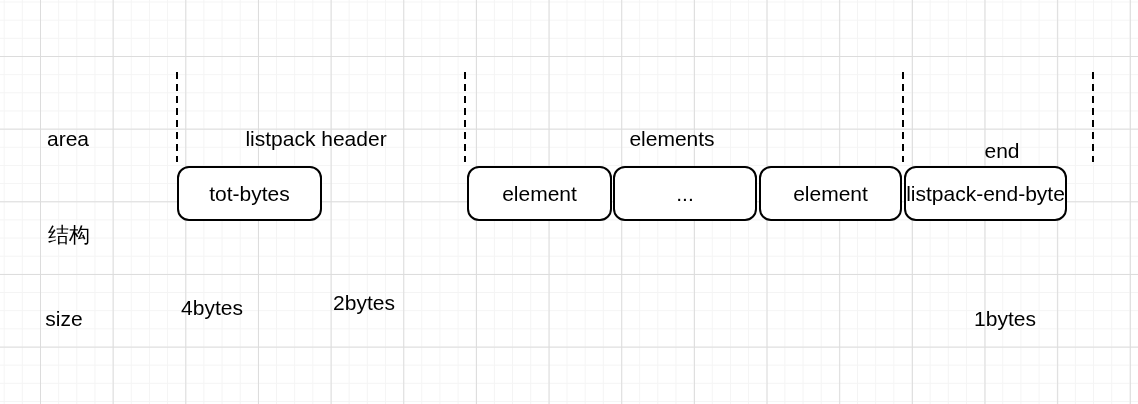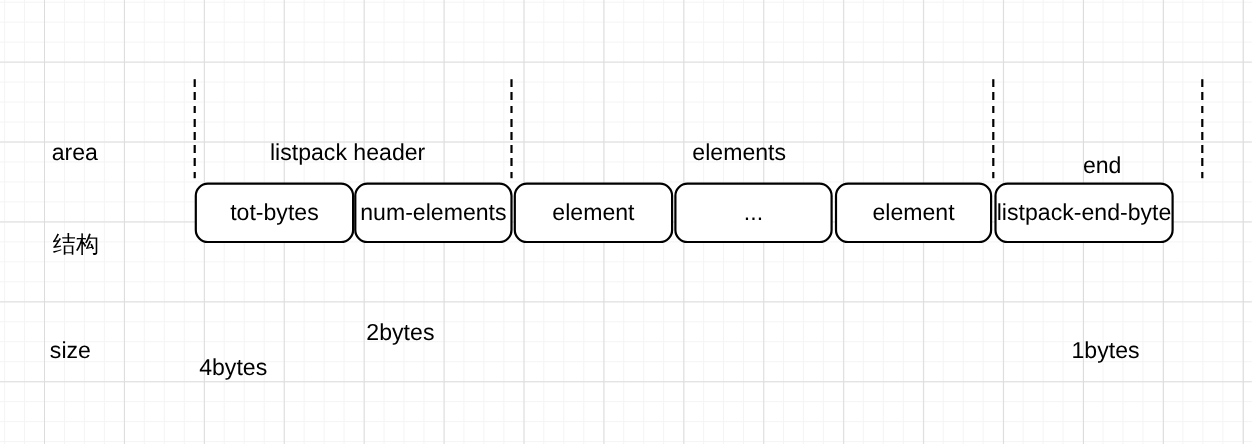--- a/index.html
+++ b/index.html
@@ -60,36 +60,35 @@
     font-size: 21px;
     white-space: nowrap;
   }
 </style>
 </head>
 <body>
 
 <div class="canvas">
 
   <div class="txt" style="left:68px; top:84px">area</div>
-  <div class="txt" style="left:69px; top:168px">结构</div>
+  <div class="txt" style="left:69px; top:180px">结构</div>
   <div class="txt" style="left:64px; top:264px">size</div>
 
   <div class="dashed-line" style="left:176px"></div>
   <div class="dashed-line" style="left:464px"></div>
   <div class="dashed-line" style="left:902px"></div>
   <div class="dashed-line" style="left:1092px"></div>
 
   <div class="txt" style="left:672px; top:84px">elements</div>
   <div class="txt" style="left:316px; top:84px">listpack header</div>
   <div class="txt" style="left:1002px; top:96px">end</div>
 
   <div class="node" style="left:177px; width:145px">tot-bytes</div>
-  <div class="node" style="left:322px; width:144px">num-elements</div>
   <div class="node" style="left:467px; width:145px">element</div>
   <div class="node" style="left:613px; width:144px">...</div>
   <div class="node" style="left:759px; width:143px">element</div>
   <div class="node" style="left:904px; width:163px">listpack-end-byte</div>
 
-  <div class="txt" style="left:212px; top:280px">4bytes</div>
+  <div class="txt" style="left:212px; top:253px">4bytes</div>
   <div class="txt" style="left:364px; top:248px">2bytes</div>
   <div class="txt" style="left:1005px; top:264px">1bytes</div>
 
 </div>
 
 </body></html>

